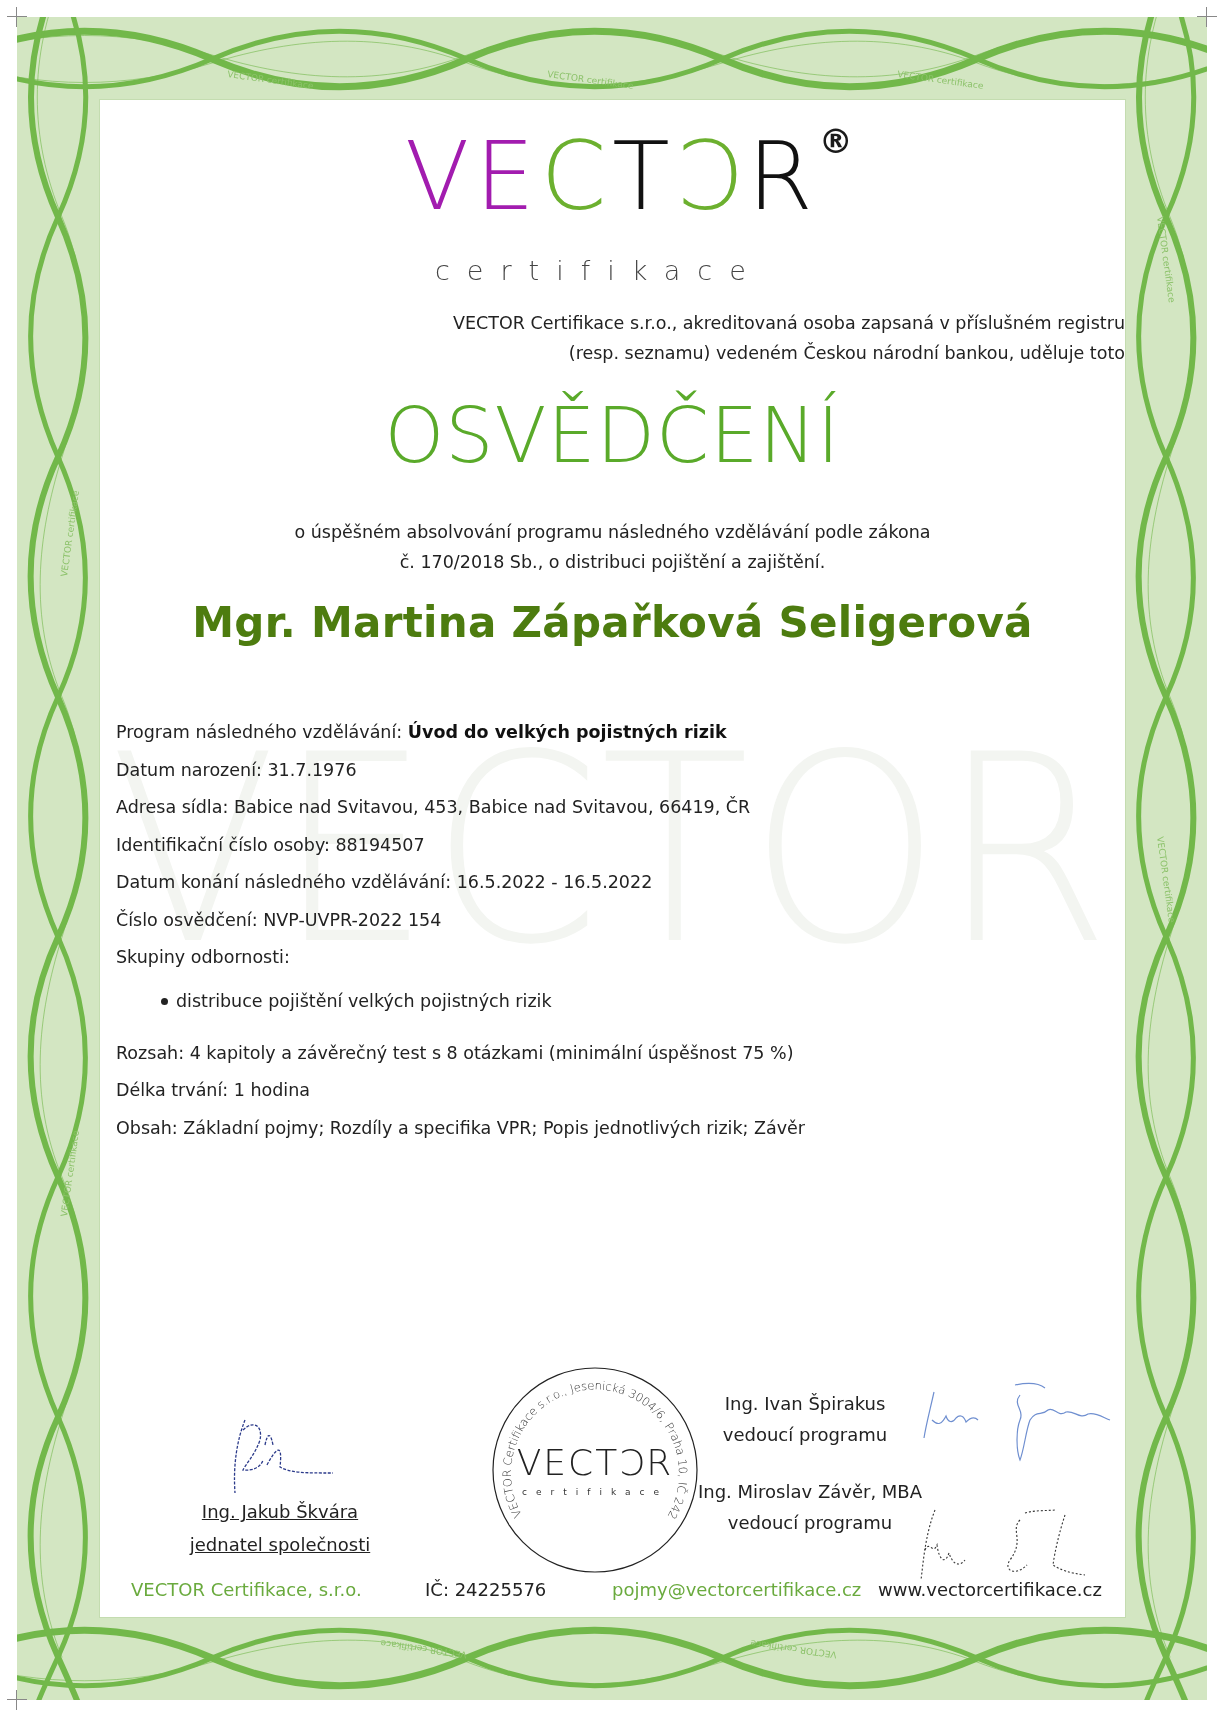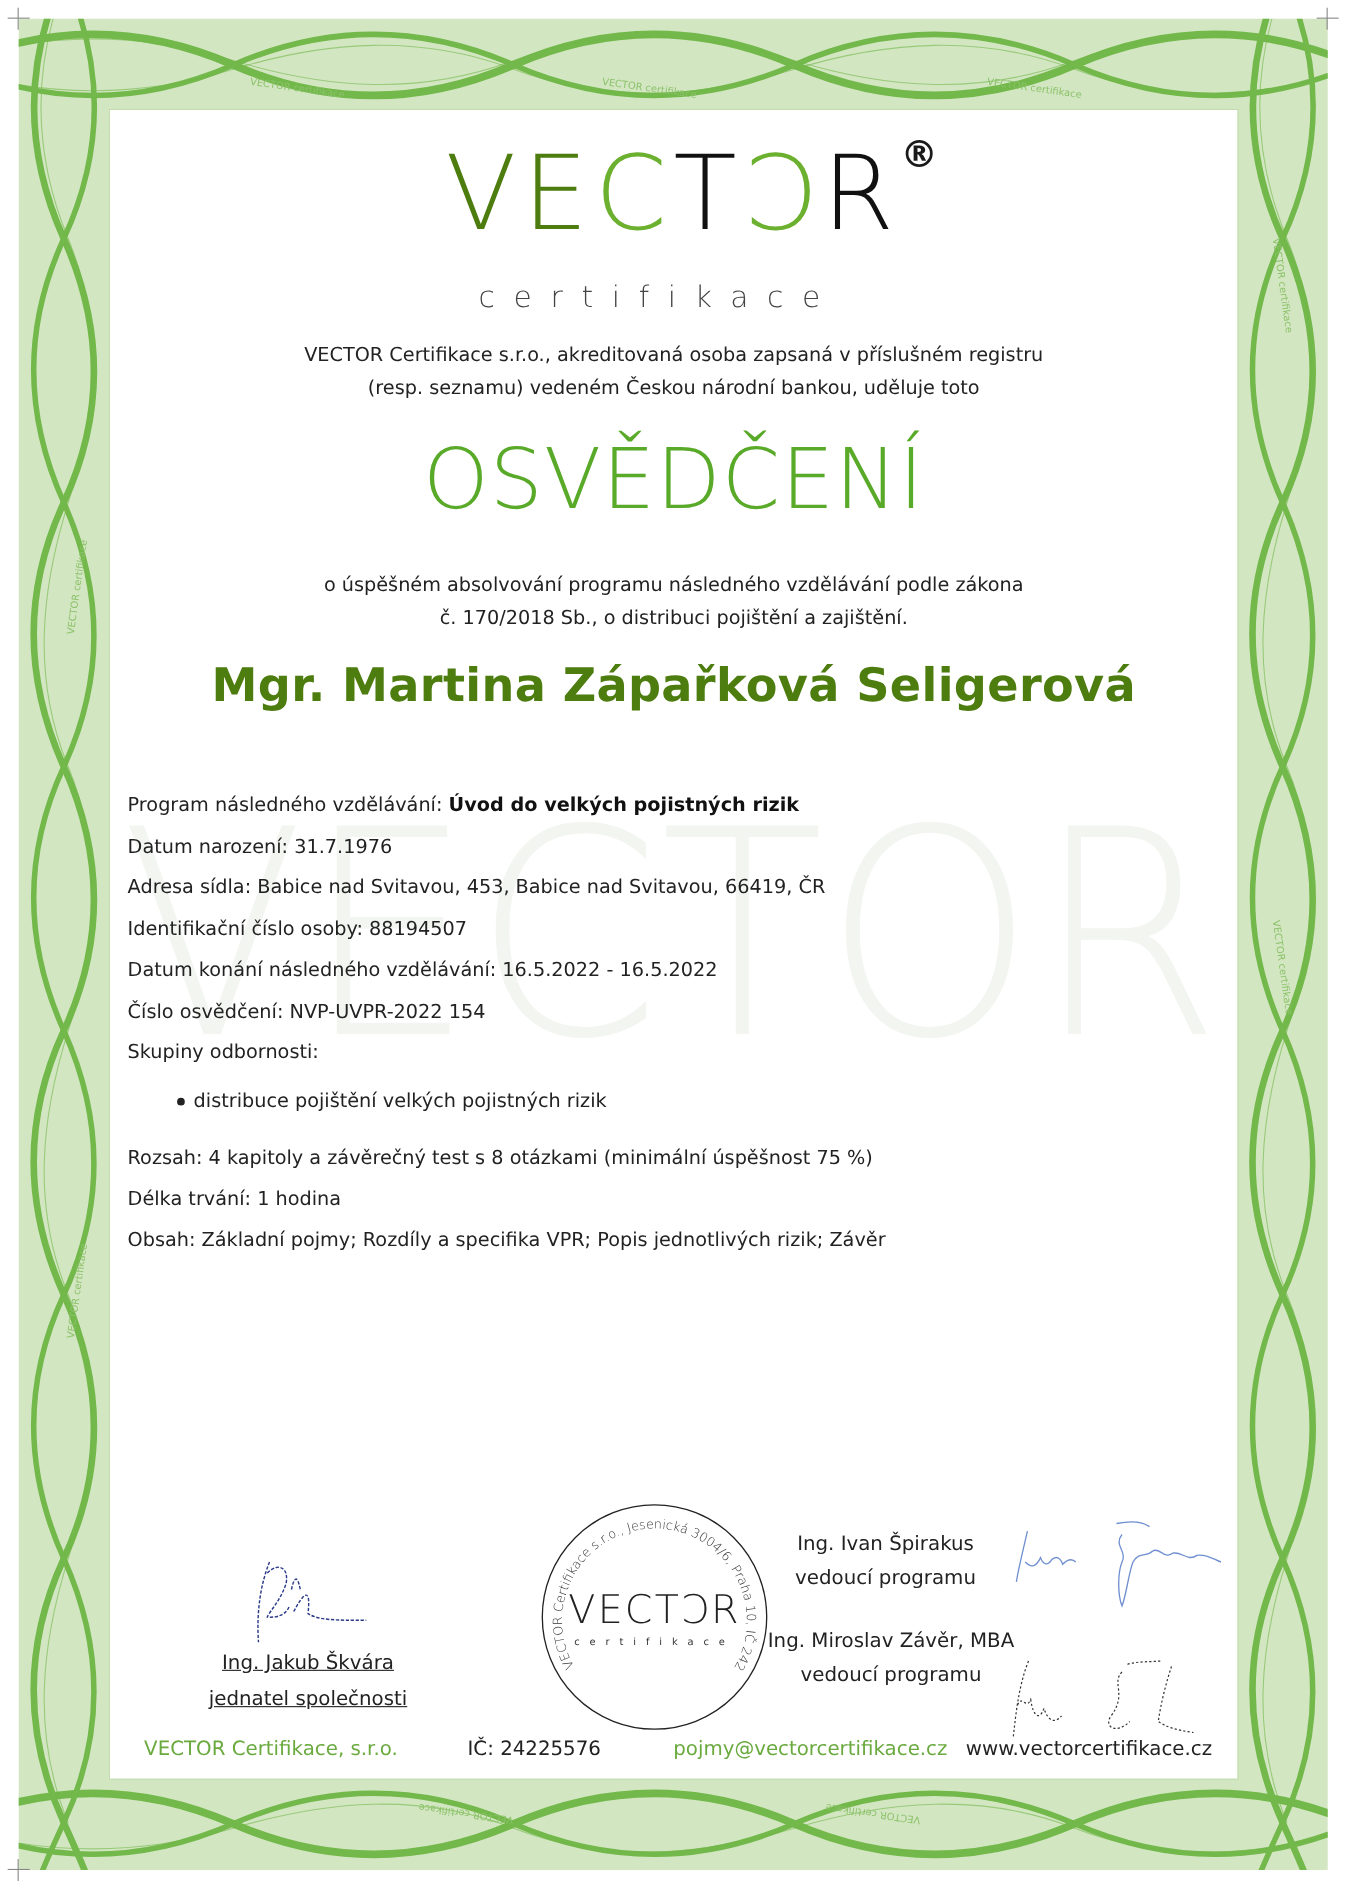--- a/index.html
+++ b/index.html
@@ -19,21 +19,21 @@
 
   .watermark { position: absolute; left: 110px; top: 720px; width: 1005px; height: 240px; }
 
   .logo { position: absolute; left: 405px; top: 130px; width: 450px; height: 160px; }
   .logo-word { position: absolute; left: 0; top: 0; font-family: "DejaVu Sans", sans-serif;
                font-size: 94px; font-weight: 300; letter-spacing: 6px; line-height: 1; }
   .logo-sub { position: absolute; left: 30px; top: 125px; width: 410px; font-size: 27px;
               letter-spacing: 17px; color: #444; font-weight: 300; }
 
   .center-text { position: absolute; left: 100px; width: 1025px; text-align: center; }
-  .intro { top: 308px; font-size: 17.5px; line-height: 30px; color: #222; }
+  .intro { top: 308px; font-size: 17.5px; line-height: 30px; color: #222; text-align: right; }
   .title { top: 398px; font-size: 76px; color: #5aaa2a; font-weight: 300; letter-spacing: 1px; line-height: 1; }
   .subintro { top: 517px; font-size: 17.5px; line-height: 30px; color: #222; }
   .name { top: 600px; font-size: 42px; font-weight: bold; color: #4d7c0f; line-height: 1.1; letter-spacing: 0.3px; }
 
   .details { position: absolute; left: 116px; top: 700px; width: 980px; font-size: 17.5px; color: #222; margin-top: 20px; }
   .row { height: 37.5px; line-height: 24px; white-space: nowrap; }
   .row b { font-weight: bold; color: #111; }
   .bullets { margin: 6px 0 0 0; padding: 0; list-style: none; }
   .bullets li { position: relative; padding-left: 60px; height: 24px; line-height: 24px; margin-bottom: 28px; }
   .bullets li .dot { position: absolute; left: 45px; top: 9px; width: 7px; height: 7px; border-radius: 50%; background: #222; }
@@ -113,21 +113,21 @@
 <div class="crop-mark" style="left:7px; top:1690px;"></div>
 
 <div class="inner"></div>
 
 <svg class="watermark" viewBox="0 0 1005 240" width="1005" height="240">
   <text x="0" y="220" font-family="DejaVu Sans, sans-serif" font-size="260" font-weight="200" fill="#f3f5f1" textLength="1000" lengthAdjust="spacingAndGlyphs">VECTOR</text>
 </svg>
 
 <div class="logo">
   <div class="logo-word">
-    <span style="color:#4d7c0f">VE</span><span style="color:#6cb02f">C</span><span style="color:#111">T</span><span style="color:#6cb02f">Ↄ</span><span style="color:#111">R</span><sup style="font-size:34px; vertical-align:top; position:relative; top:-6px; font-weight:bold;">®</sup>
+    <span style="color:#a21caf">VE</span><span style="color:#6cb02f">C</span><span style="color:#111">T</span><span style="color:#6cb02f">Ↄ</span><span style="color:#111">R</span><sup style="font-size:34px; vertical-align:top; position:relative; top:-6px; font-weight:bold;">®</sup>
   </div>
   <div class="logo-sub">certifikace</div>
 </div>
 
 <div class="center-text intro">
   <div>VECTOR Certifikace s.r.o., akreditovaná osoba zapsaná v příslušném registru</div>
   <div>(resp. seznamu) vedeném Českou národní bankou, uděluje toto</div>
 </div>
 
 <div class="center-text title">OSVĚDČENÍ</div>

